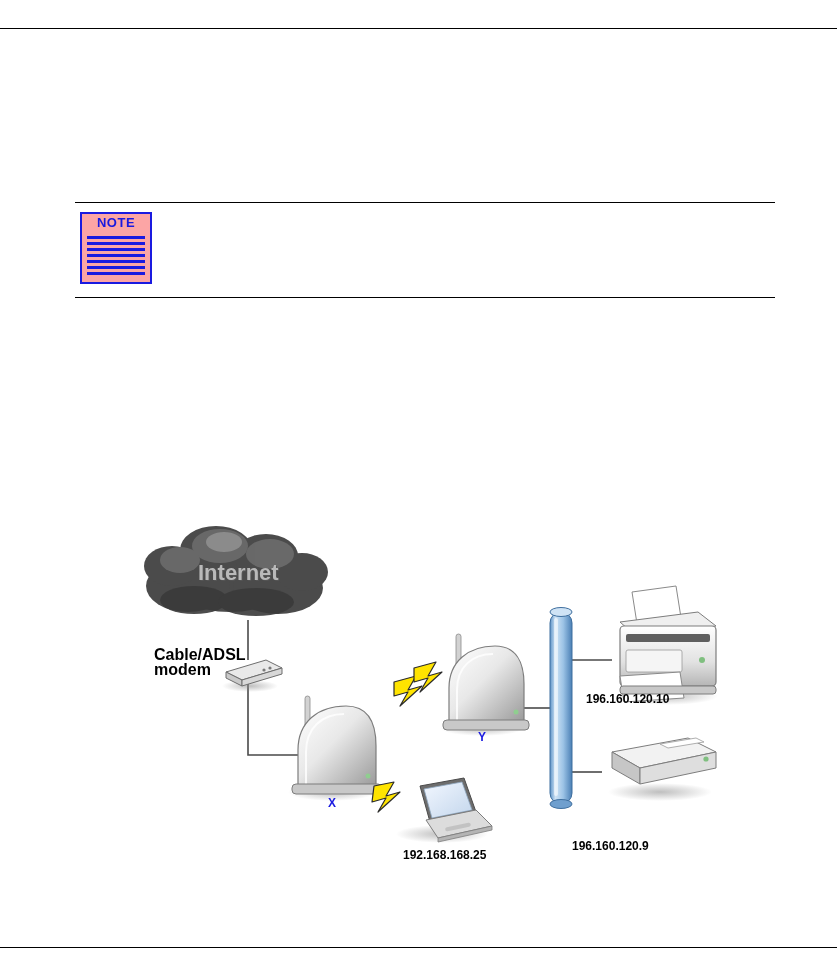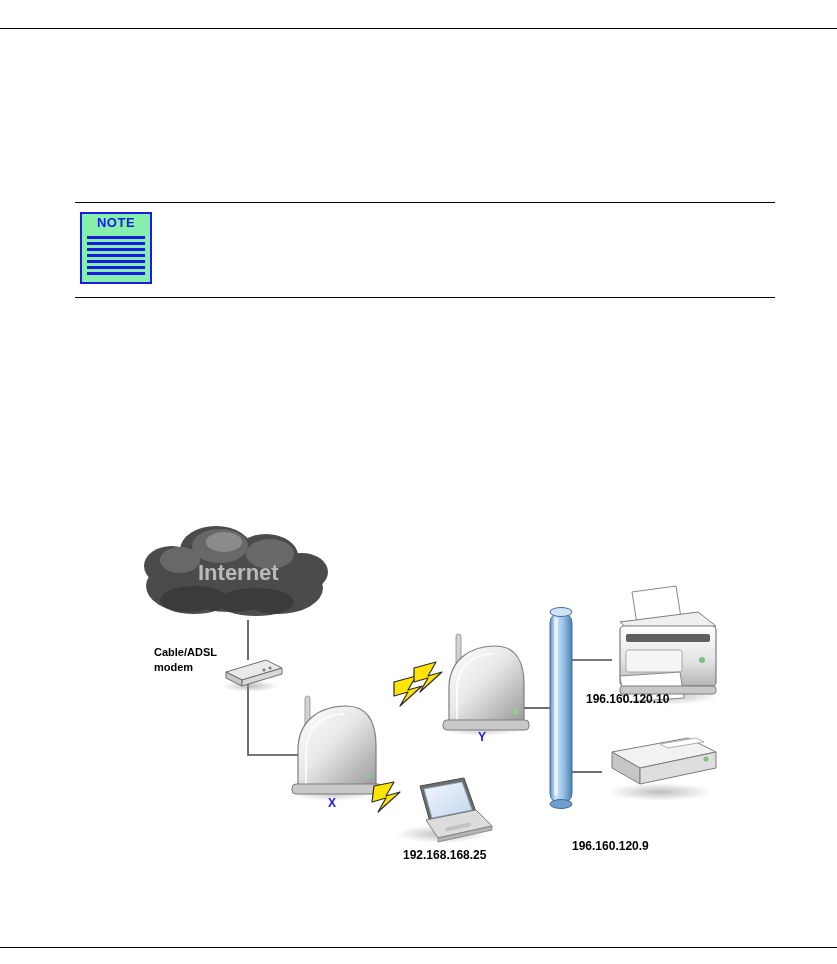--- a/index.html
+++ b/index.html
@@ -49,21 +49,21 @@
     position: relative;
     height: 94px;
   }
   .note-icon {
     position: absolute;
     left: 5px;
     top: 9px;
     width: 72px;
     height: 72px;
     border: 2px solid #1a1ae0;
-    background: #86efac;
+    background: #fca5a5;
     box-sizing: border-box;
   }
   .note-icon-label {
     position: absolute;
     left: 0;
     top: 1px;
     width: 68px;
     text-align: center;
     font-family: "Liberation Sans", sans-serif;
     font-size: 13px;
@@ -104,21 +104,21 @@
   }
   .diagram svg { display: block; }
 
   .dlabel {
     position: absolute;
     font-family: "Liberation Sans", sans-serif;
     font-weight: bold;
     color: #000000;
     white-space: nowrap;
   }
-  .dlabel.small { font-size: 11px; }
+  .dlabel.small { font-size: 16px; }
   .dlabel.ip { font-size: 12px; }
   .dlabel.node {
     color: #1a1ae0;
     font-size: 12px;
   }
   .dlabel.cloud {
     color: #b9b9b9;
     font-size: 22px;
     font-weight: bold;
     text-shadow: 1px 1px 0 #555;

